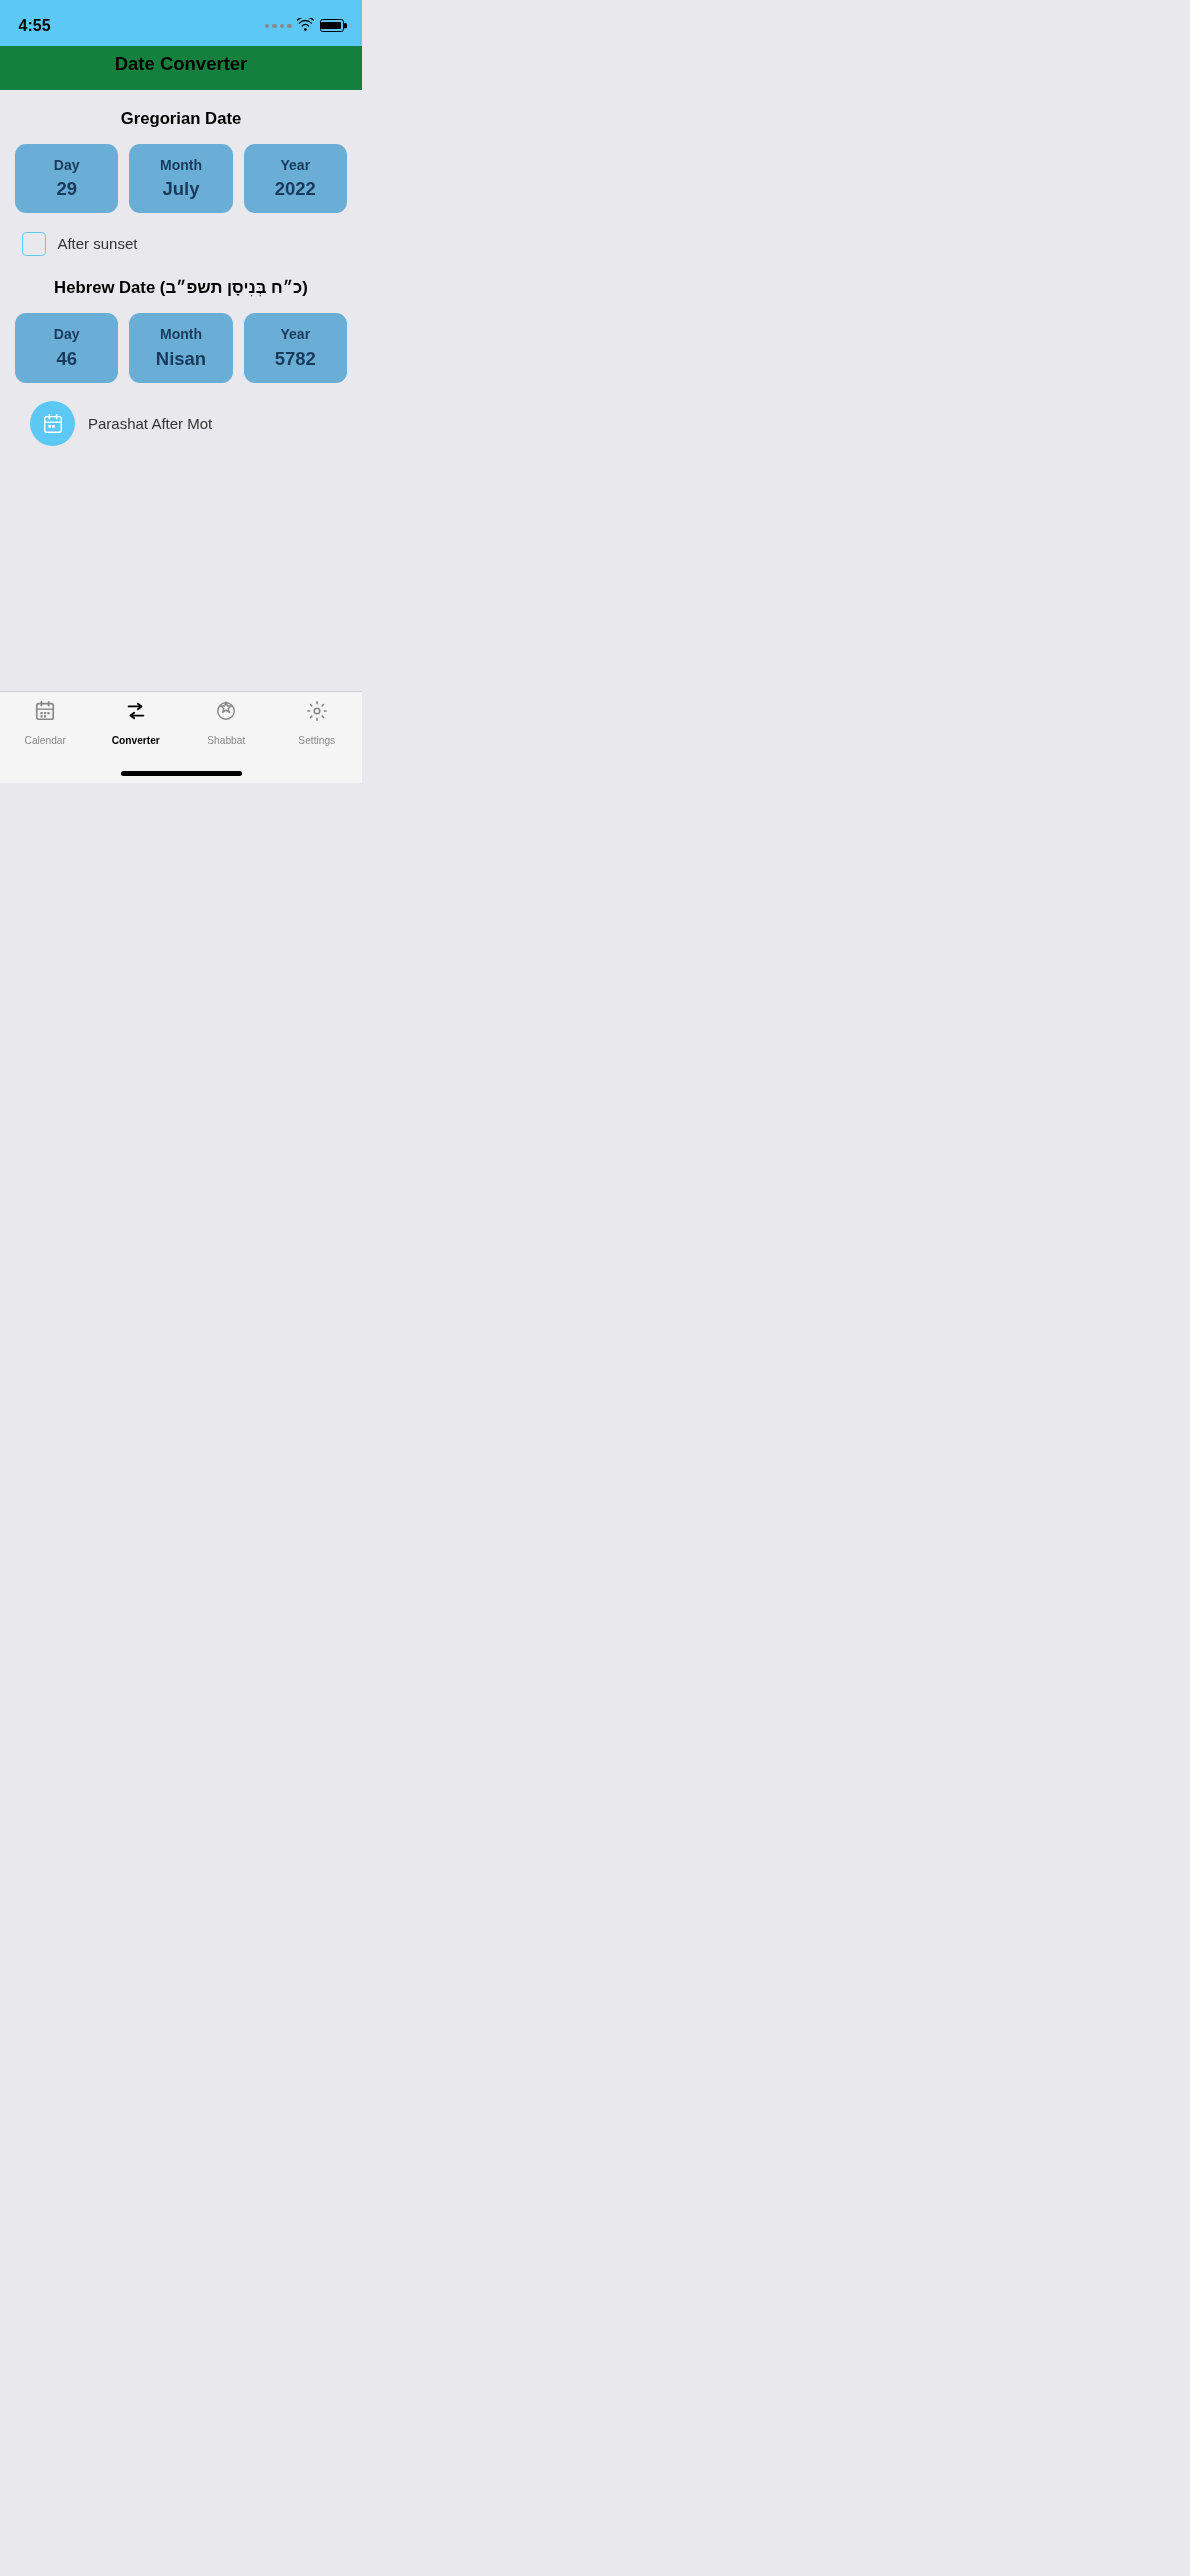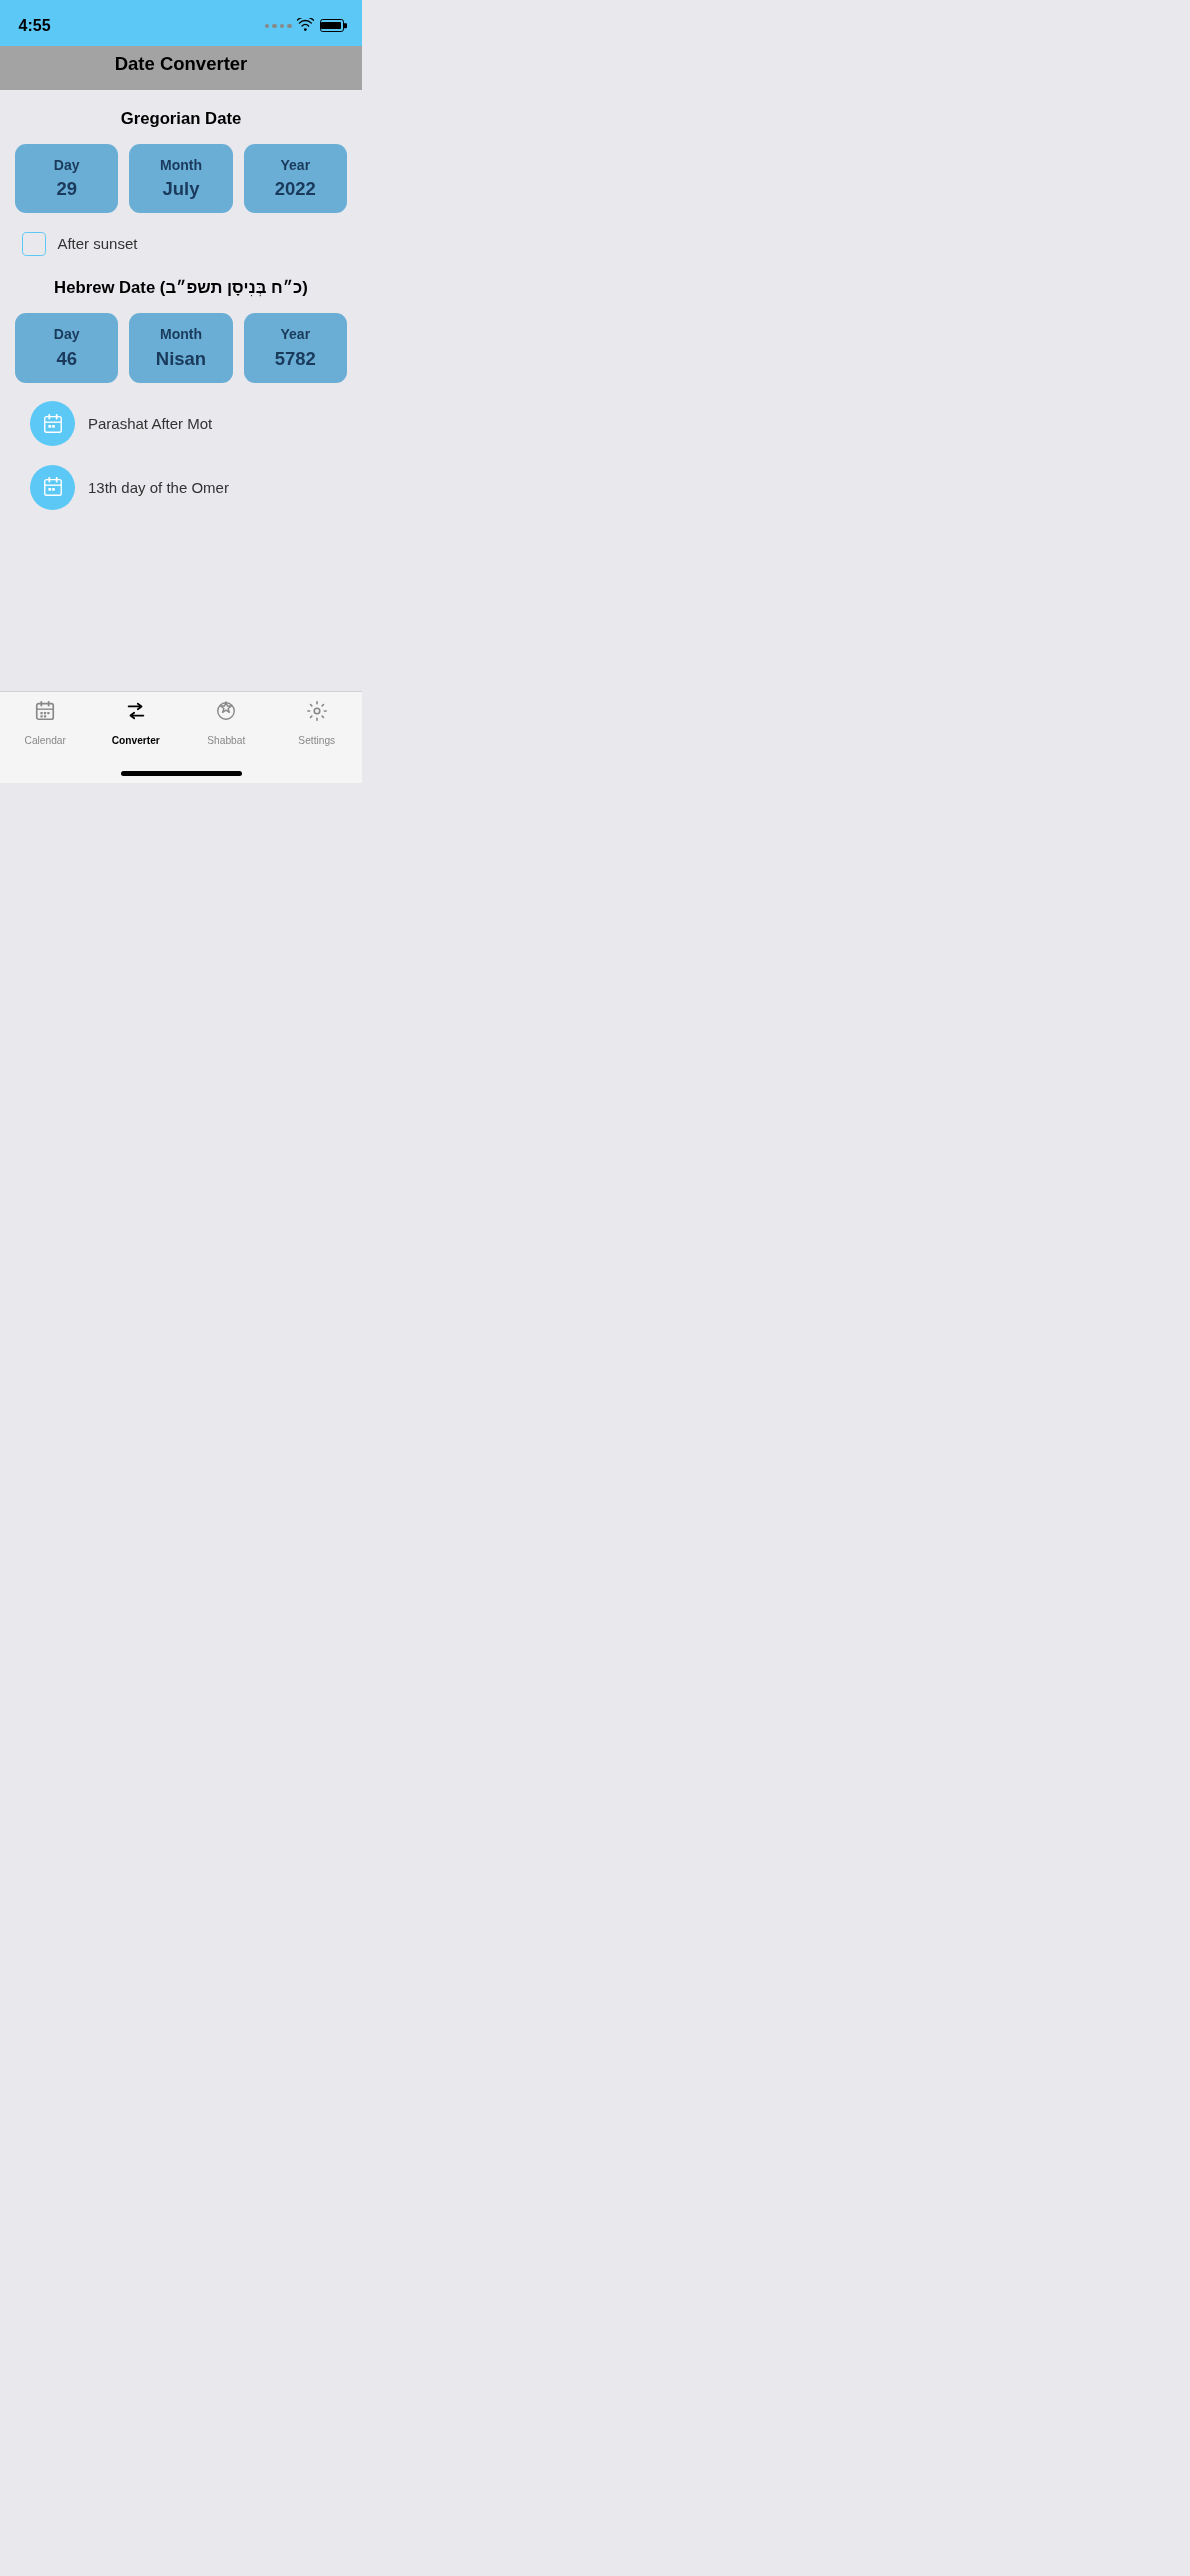--- a/index.html
+++ b/index.html
@@ -51,21 +51,21 @@
       content: ''; position: absolute; right: -4.6px; top: 50%;
       transform: translateY(-50%);
       width: 2.8px; height: 5.6px; background: #000; border-radius: 0 0.9px 0.9px 0;
     }
     .battery-fill {
       width: 90%; height: 7.4px; background: #000; border-radius: 0.9px; margin: 0 0.9px;
     }
 
     
     .nav-header {
-      background: #a3a3a3;
+      background: #15803d;
       text-align: center;
       padding: 7.4px 15px 15px;
     }
     .nav-title {
       font-size: 18.5px;
       font-weight: 700;
       color: #000;
     }
 
     
@@ -289,33 +289,20 @@
         <line x1="16" y1="2" x2="16" y2="6" stroke="white" stroke-width="2" stroke-linecap="round"></line>
         <line x1="8" y1="2" x2="8" y2="6" stroke="white" stroke-width="2" stroke-linecap="round"></line>
         <line x1="3" y1="10" x2="21" y2="10" stroke="white" stroke-width="1.5"></line>
         <rect x="7" y="13" width="3" height="3" rx="0.5" fill="white"></rect>
         <rect x="11" y="13" width="3" height="3" rx="0.5" fill="white"></rect>
       </svg>
     </div>
     <span class="info-text">Parashat After Mot</span>
   </div>
 
-  <div class="info-row">
-    <div class="info-icon-circle">
-      <svg viewBox="0 0 24 24" fill="white">
-        <rect x="3" y="4" width="18" height="17" rx="2" ry="2" stroke="white" stroke-width="1.5" fill="none"></rect>
-        <line x1="16" y1="2" x2="16" y2="6" stroke="white" stroke-width="2" stroke-linecap="round"></line>
-        <line x1="8" y1="2" x2="8" y2="6" stroke="white" stroke-width="2" stroke-linecap="round"></line>
-        <line x1="3" y1="10" x2="21" y2="10" stroke="white" stroke-width="1.5"></line>
-        <rect x="7" y="13" width="3" height="3" rx="0.5" fill="white"></rect>
-        <rect x="11" y="13" width="3" height="3" rx="0.5" fill="white"></rect>
-      </svg>
-    </div>
-    <span class="info-text">13th day of the Omer</span>
-  </div>
 
 </div>
 
 <div class="tab-bar">
 
   <div class="tab-item">
     <span class="tab-icon">
       <svg width="22" height="22" viewBox="0 0 24 24" fill="none">
         <rect x="3" y="4" width="18" height="17" rx="2" stroke="#888" stroke-width="1.8" fill="none"></rect>
         <line x1="16" y1="2" x2="16" y2="6" stroke="#888" stroke-width="2" stroke-linecap="round"></line>

